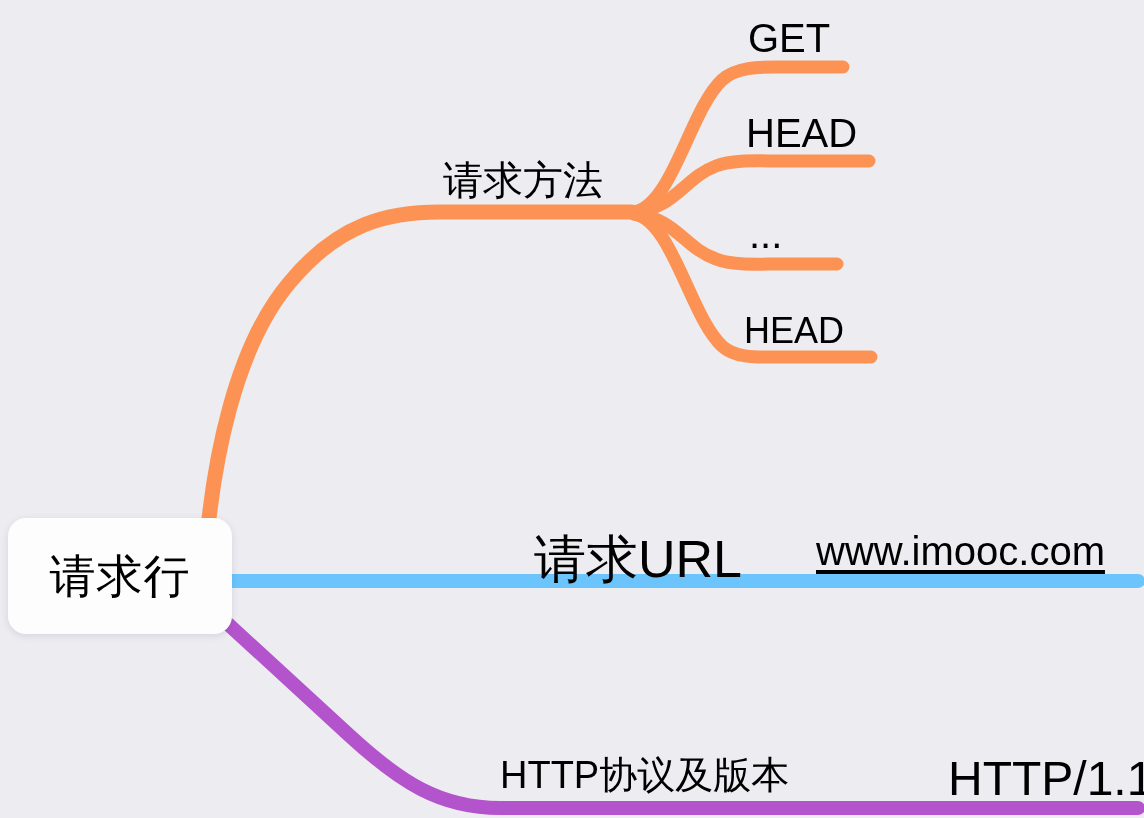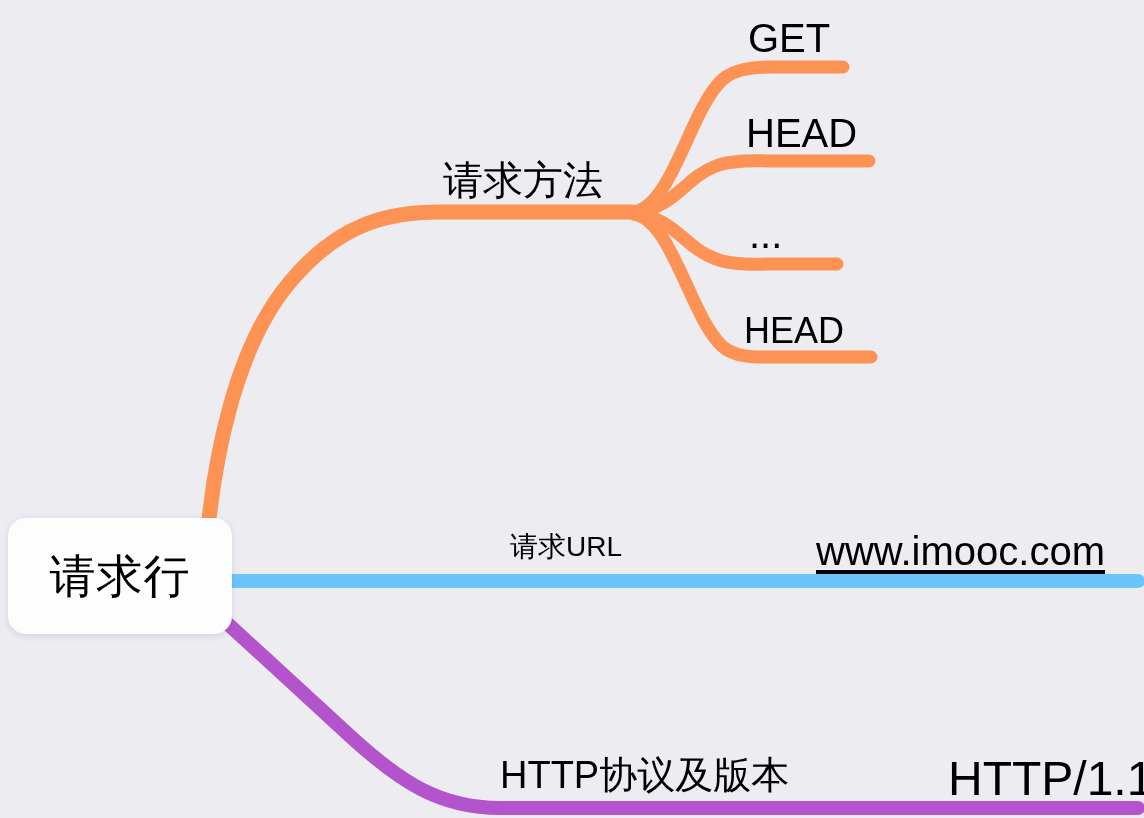--- a/index.html
+++ b/index.html
@@ -54,21 +54,21 @@
     font-size: 46px;
     color: #000000;
     letter-spacing: 1px;
   }
   
   #label-method        { left: 443px; top: 160px;  font-size: 40px; text-align: right; }
   #label-get           { left: 748px; top: 18px;   font-size: 40px; }
   #label-post          { left: 746px; top: 113px;  font-size: 40px; }
   #label-ellipsis      { left: 749px; top: 214px;  font-size: 40px; }
   #label-head          { left: 744px; top: 313px;  font-size: 36px; }
-  #label-url           { left: 510px; top: 533px;  font-size: 28px; text-align: center; }
+  #label-url           { left: 534px; top: 533px;  font-size: 52px; text-align: center; }
   #label-url-value     { left: 816px; top: 531px;  font-size: 40px; text-decoration: underline; text-underline-offset: 5px; text-align: center; }
   #label-protocol      { left: 500px; top: 756px;  font-size: 38px; text-align: right; }
   #label-protocol-value{ left: 948px; top: 755px;  font-size: 48px; }
 </style>
 </head>
 <body>
 
 <div id="canvas">
 
   <svg id="branch-svg" viewBox="0 0 1144 818" xmlns="http://www.w3.org/2000/svg">

